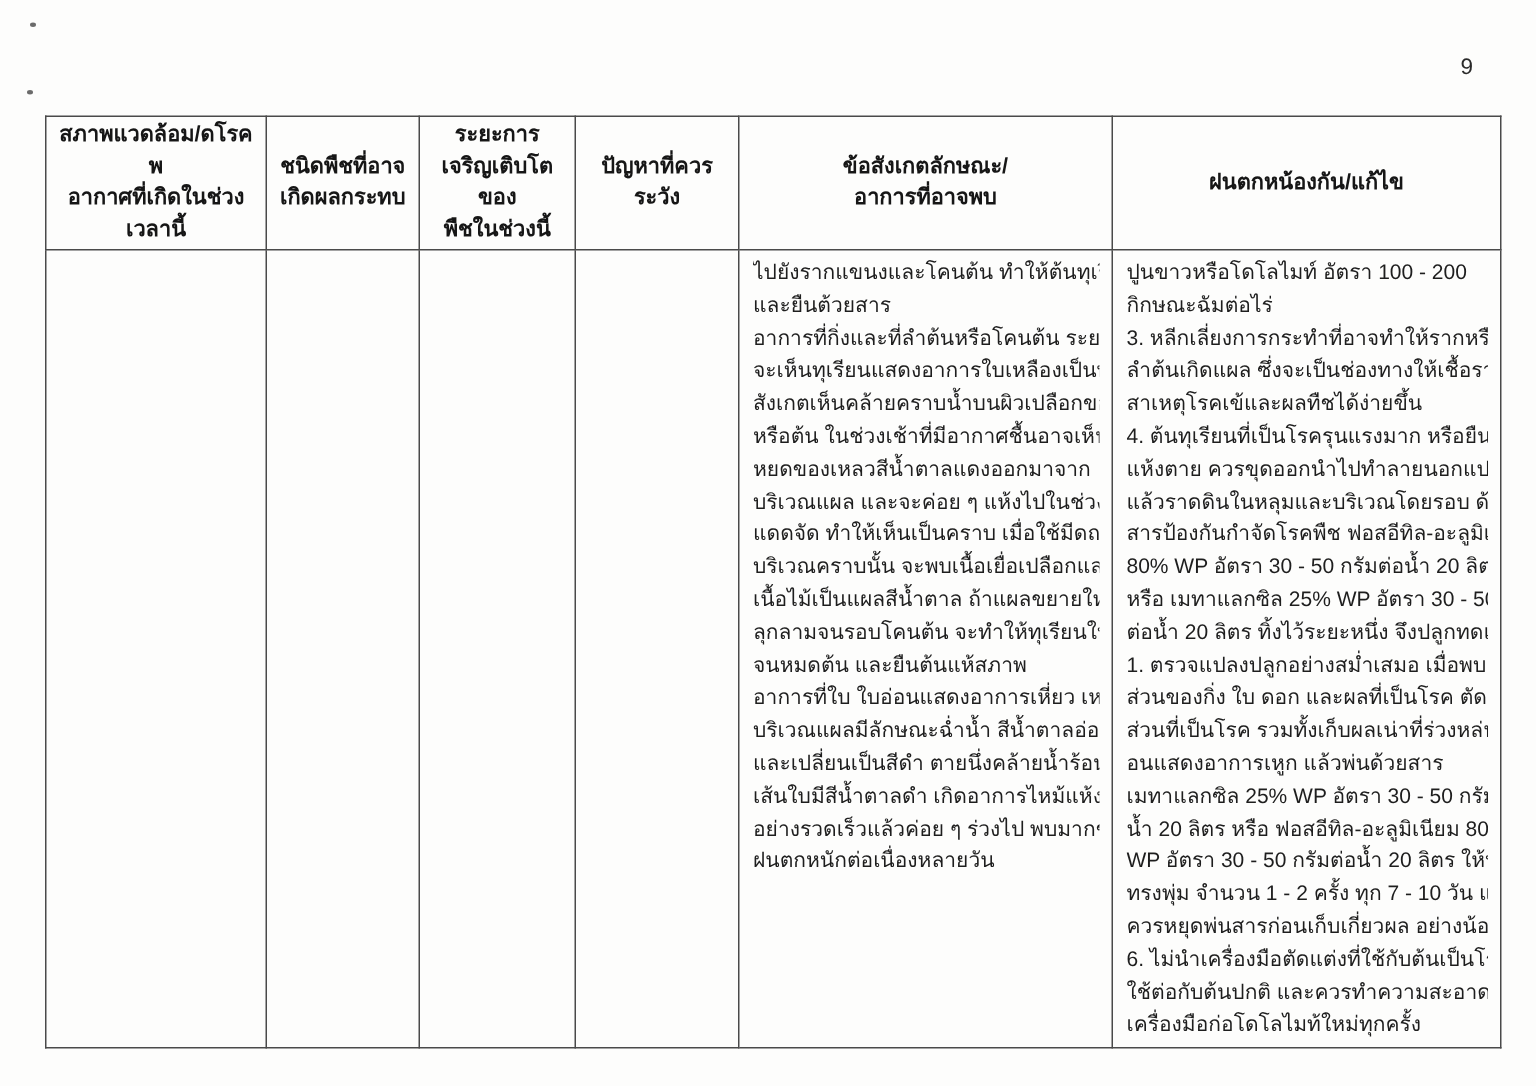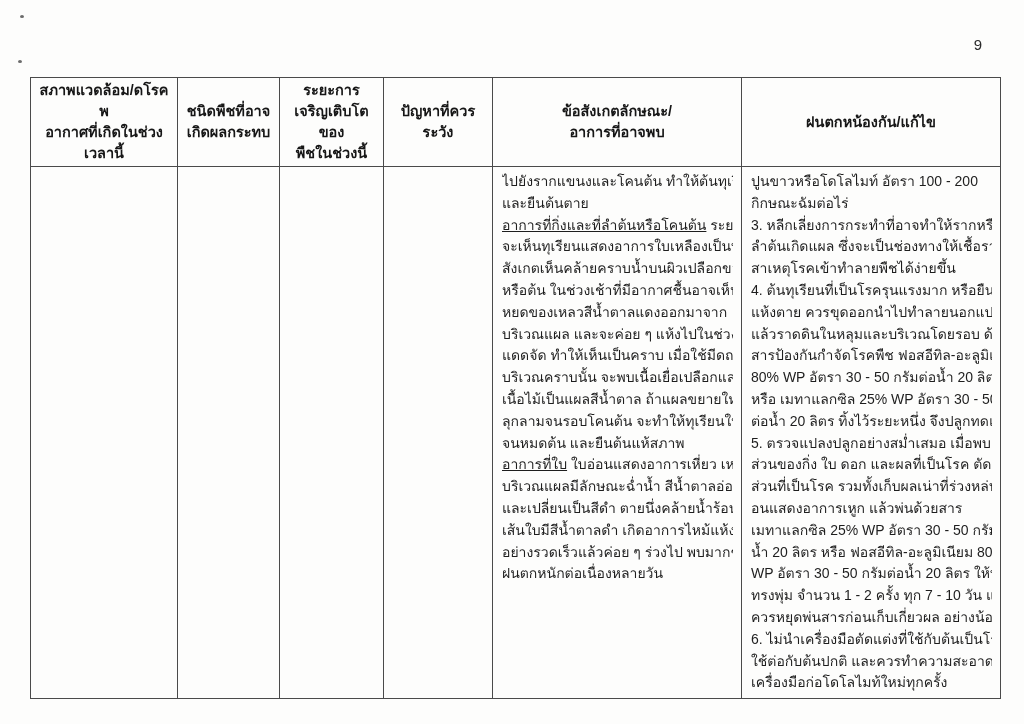--- a/index.html
+++ b/index.html
@@ -59,21 +59,21 @@
   .doc-table td.body-cell {
     font-size: 14px;
     color: #1e1e1e;
     padding: 4px 8px 4px 9px;
   }
   .tline {
     line-height: 21.8px;
     white-space: nowrap;
     overflow: hidden;
   }
-  .u { text-decoration: underline; }
+  .u { }
 </style>
 </head>
 <body>
 
 <div class="page">
 
   <span class="scan-dot dot-1"></span>
   <span class="scan-dot dot-2"></span>
 
   <div class="page-number">9</div>
@@ -103,21 +103,21 @@
       </tr>
     </thead>
     <tbody>
       <tr>
         <td class="body-cell"></td>
         <td class="body-cell"></td>
         <td class="body-cell"></td>
         <td class="body-cell"></td>
         <td class="body-cell">
             <div class="tline">ไปยังรากแขนงและโคนต้น ทำให้ต้นทุเรียนโทรม</div>
-            <div class="tline">และยืนต้นตาย</div>
+            <div class="tline">และยืนต้วยสาร</div>
             <div class="tline"><span class="u">อาการที่กิ่งและที่ลำต้นหรือโคนต้น</span> ระยะแรก</div>
             <div class="tline">จะเห็นทุเรียนแสดงอาการใบเหลืองเป็นบางกิ่ง</div>
             <div class="tline">สังเกตเห็นคล้ายคราบน้ำบนผิวเปลือกของกิ่ง</div>
             <div class="tline">หรือต้น ในช่วงเช้าที่มีอากาศชื้นอาจเห็นเป็น</div>
             <div class="tline">หยดของเหลวสีน้ำตาลแดงออกมาจาก</div>
             <div class="tline">บริเวณแผล และจะค่อย ๆ แห้งไปในช่วงที่มี</div>
             <div class="tline">แดดจัด ทำให้เห็นเป็นคราบ เมื่อใช้มีดถาก</div>
             <div class="tline">บริเวณคราบนั้น จะพบเนื้อเยื่อเปลือกและ</div>
             <div class="tline">เนื้อไม้เป็นแผลสีน้ำตาล ถ้าแผลขยายใหญ่</div>
             <div class="tline">ลุกลามจนรอบโคนต้น จะทำให้ทุเรียนใบรวง</div>
@@ -127,29 +127,29 @@
             <div class="tline">และเปลี่ยนเป็นสีดำ ตายนึ่งคล้ายน้ำร้อนลวก</div>
             <div class="tline">เส้นใบมีสีน้ำตาลดำ เกิดอาการไหม้แห้งคาต้น</div>
             <div class="tline">อย่างรวดเร็วแล้วค่อย ๆ ร่วงไป พบมากช่วง</div>
             <div class="tline">ฝนตกหนักต่อเนื่องหลายวัน</div>
           </td>
         <td class="body-cell">
             <div class="tline">ปูนขาวหรือโดโลไมท์ อัตรา 100 - 200</div>
             <div class="tline">กิกษณะฉัมต่อไร่</div>
             <div class="tline">3. หลีกเลี่ยงการกระทำที่อาจทำให้รากหรือ</div>
             <div class="tline">ลำต้นเกิดแผล ซึ่งจะเป็นช่องทางให้เชื้อรา</div>
-            <div class="tline">สาเหตุโรคเข้าทำลายพืชได้ง่ายขึ้น</div>
+            <div class="tline">สาเหตุโรคเข้และผลทืชได้ง่ายขึ้น</div>
             <div class="tline">4. ต้นทุเรียนที่เป็นโรครุนแรงมาก หรือยืนต้น</div>
             <div class="tline">แห้งตาย ควรขุดออกนำไปทำลายนอกแปลงปลูก</div>
             <div class="tline">แล้วราดดินในหลุมและบริเวณโดยรอบ ด้วย</div>
             <div class="tline">สารป้องกันกำจัดโรคพืช ฟอสอีทิล-อะลูมิเนียม</div>
             <div class="tline">80% WP อัตรา 30 - 50 กรัมต่อน้ำ 20 ลิตร</div>
             <div class="tline">หรือ เมทาแลกซิล 25% WP อัตรา 30 - 50 กรัม</div>
             <div class="tline">ต่อน้ำ 20 ลิตร ทิ้งไว้ระยะหนึ่ง จึงปลูกทดแทน</div>
-            <div class="tline">5. ตรวจแปลงปลูกอย่างสม่ำเสมอ เมื่อพบ</div>
+            <div class="tline">1. ตรวจแปลงปลูกอย่างสม่ำเสมอ เมื่อพบ</div>
             <div class="tline">ส่วนของกิ่ง ใบ ดอก และผลที่เป็นโรค ตัดแต่ง</div>
             <div class="tline">ส่วนที่เป็นโรค รวมทั้งเก็บผลเน่าที่ร่วงหล่นไป</div>
             <div class="tline">อนแสดงอาการเหูก แล้วพ่นด้วยสาร</div>
             <div class="tline">เมทาแลกซิล 25% WP อัตรา 30 - 50 กรัมต่อ</div>
             <div class="tline">น้ำ 20 ลิตร หรือ ฟอสอีทิล-อะลูมิเนียม 80%</div>
             <div class="tline">WP อัตรา 30 - 50 กรัมต่อน้ำ 20 ลิตร ให้ทั่ว</div>
             <div class="tline">ทรงพุ่ม จำนวน 1 - 2 ครั้ง ทุก 7 - 10 วัน และ</div>
             <div class="tline">ควรหยุดพ่นสารก่อนเก็บเกี่ยวผล อย่างน้อย 15 วัน</div>
             <div class="tline">6. ไม่นำเครื่องมือตัดแต่งที่ใช้กับต้นเป็นโรคไป</div>
             <div class="tline">ใช้ต่อกับต้นปกติ และควรทำความสะอาด</div>

